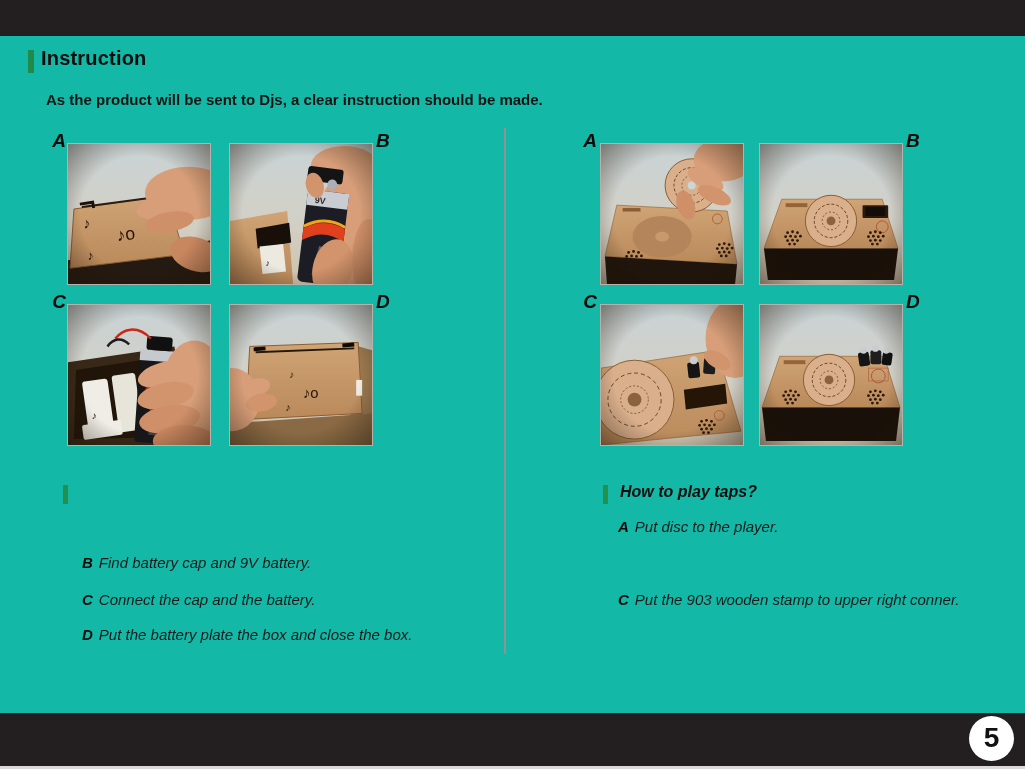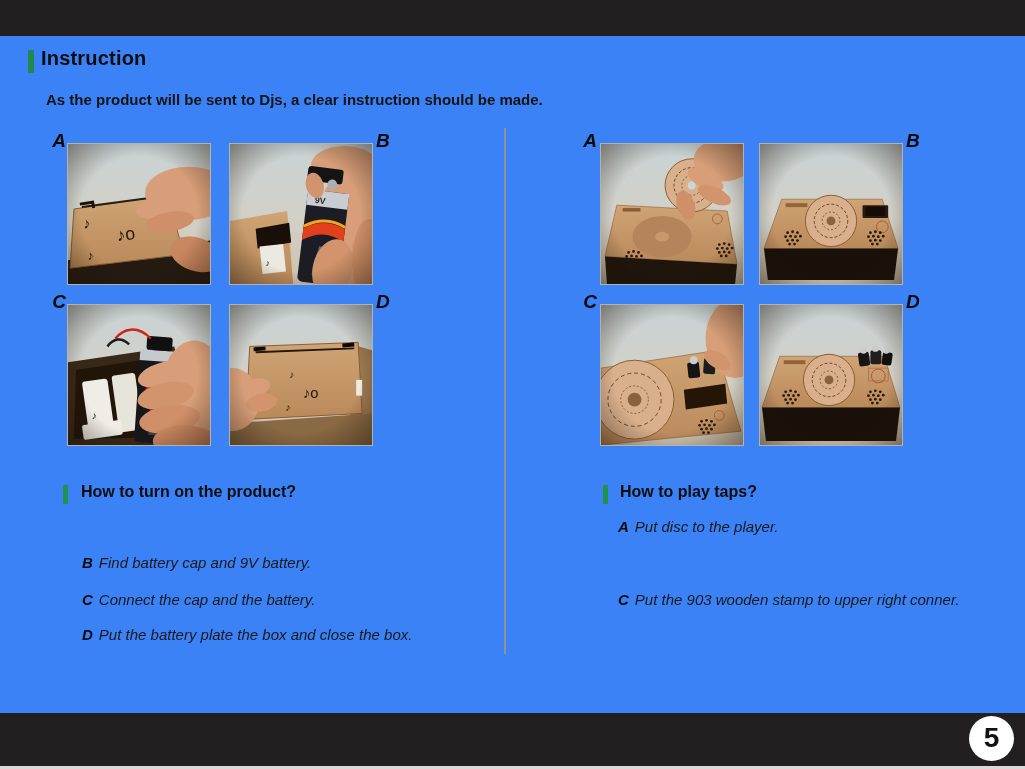--- a/index.html
+++ b/index.html
@@ -1,17 +1,17 @@
 <!DOCTYPE html>
 <html><head>
 <meta charset="utf-8">
 <style>
   html,body{margin:0;padding:0;background:#ffffff;}
   .page{
-    position:relative;width:1025px;height:769px;background:#3b82f6;
+    position:relative;width:1025px;height:769px;background:#14b8a6;
     font-family:"Liberation Sans",sans-serif;color:#111;overflow:hidden;
   }
   .topbar{position:absolute;left:0;top:0;width:1025px;height:36px;background:#231f20;}
   .bottombar{position:absolute;left:0;top:713px;width:1025px;height:53px;background:#231f20;}
   .bottom-edge{position:absolute;left:0;top:766px;width:1025px;height:3px;background:#d9d9d5;}
   .title-bar{position:absolute;left:28px;top:50px;width:6px;height:23px;background:#1f8a4a;}
   .page-title{
     position:absolute;left:41px;top:47px;margin:0;font-size:20px;font-weight:bold;
     letter-spacing:.2px;color:#0d0d0d;
   }
@@ -274,34 +274,33 @@
       <rect x="112" y="46" width="11" height="14" rx="2" fill="#1e1e1e"></rect>
       <rect x="124" y="48" width="10" height="13" rx="2" fill="#101010" transform="rotate(8 129 54)"></rect>
       <circle cx="105" cy="46" r="3.5" fill="#caccd0"></circle>
       <circle cx="117" cy="44" r="3.5" fill="#caccd0"></circle>
       <circle cx="128" cy="46" r="3.5" fill="#caccd0"></circle>
       <rect width="144" height="142" fill="url(#vig)"></rect>
     </svg>
   </div>
 
   <div class="heading-bar" style="left:63px;top:485px;"></div>
-  <h2 class="section-heading" style="left:81px;top:483px;">How to turn on the product?</h2>
 
   <div class="step" style="left:82px;top:554px;">
     <span class="step-letter">B</span><span class="step-text">Find battery cap and 9V battery.</span>
   </div>
   <div class="step" style="left:82px;top:591px;">
     <span class="step-letter">C</span><span class="step-text">Connect the cap and the battery.</span>
   </div>
   <div class="step" style="left:82px;top:626px;">
     <span class="step-letter">D</span><span class="step-text">Put the battery plate the box and close the box.</span>
   </div>
 
   <div class="heading-bar" style="left:603px;top:485px;"></div>
-  <h2 class="section-heading" style="left:620px;top:483px;">How to play taps?</h2>
+  <h2 class="section-heading" style="left:620px;top:483px;font-style:italic;">How to play taps?</h2>
 
   <div class="step" style="left:618px;top:518px;">
     <span class="step-letter">A</span><span class="step-text">Put disc to the player.</span>
   </div>
   <div class="step" style="left:618px;top:591px;">
     <span class="step-letter">C</span><span class="step-text">Put the 903 wooden stamp to upper right conner.</span>
   </div>
 
   <div class="bottombar"></div>
   <div class="page-badge">

